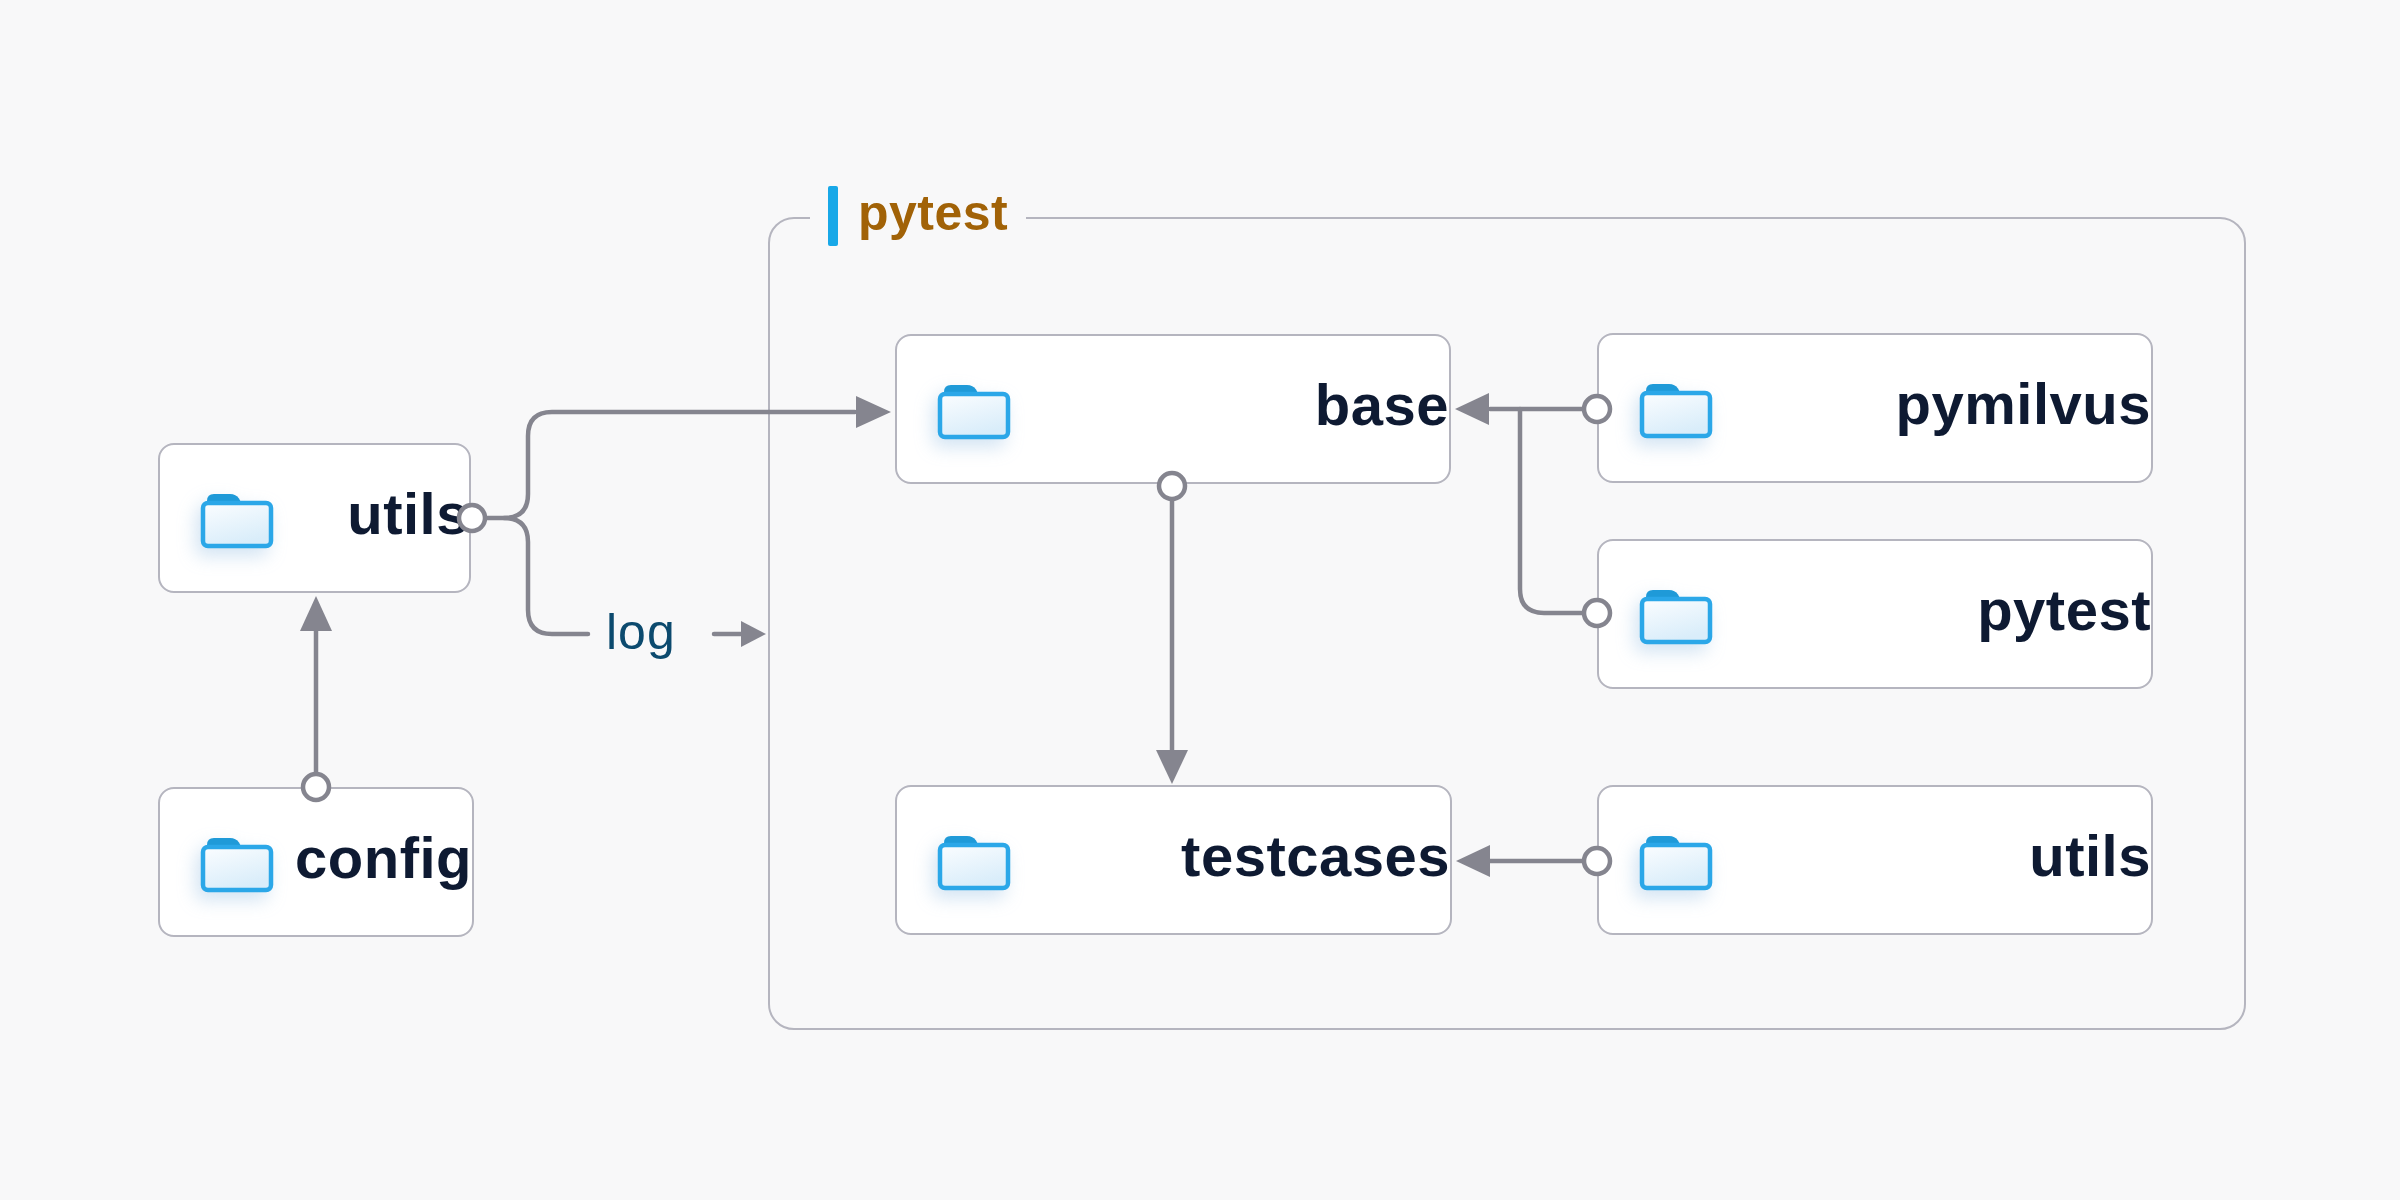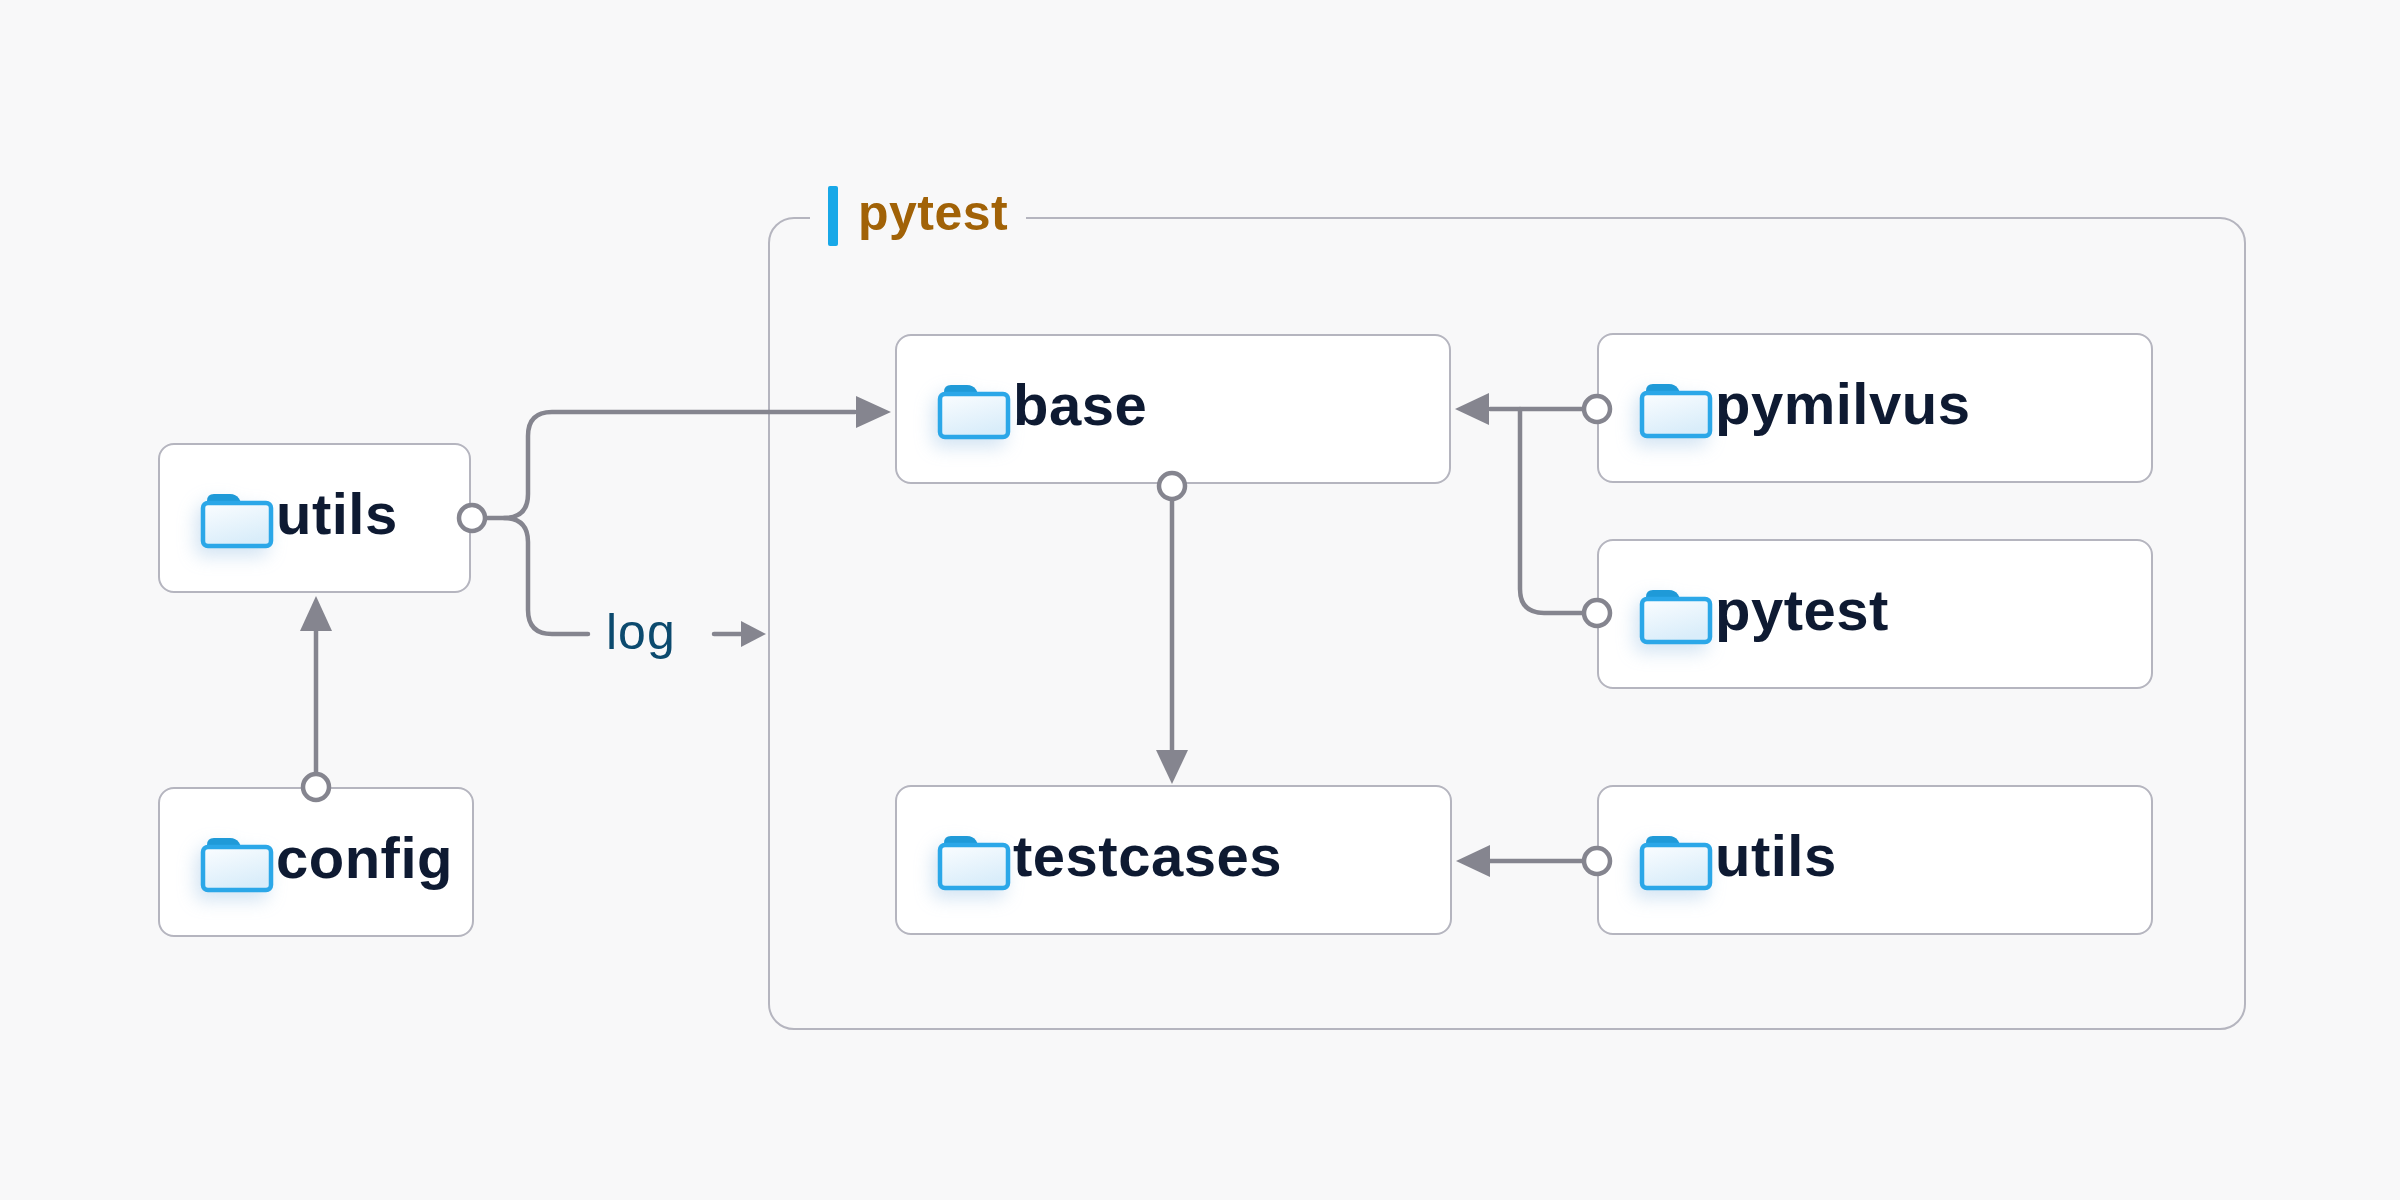--- a/index.html
+++ b/index.html
@@ -60,20 +60,21 @@
   .node {
     position: absolute;
     background: #ffffff;
     border: 2.5px solid #b5b5bf;
     border-radius: 16px;
     box-sizing: border-box;
     display: flex;
     align-items: center;
     padding-left: 38px;
     z-index: 2;
+    justify-content: space-between;
   }
   .node-label {
     font-size: 58px;
     font-weight: 700;
     letter-spacing: 0.5px;
     color: #0e1a32;
     line-height: 1;
     padding-bottom: 8px;
     white-space: nowrap;
   }

